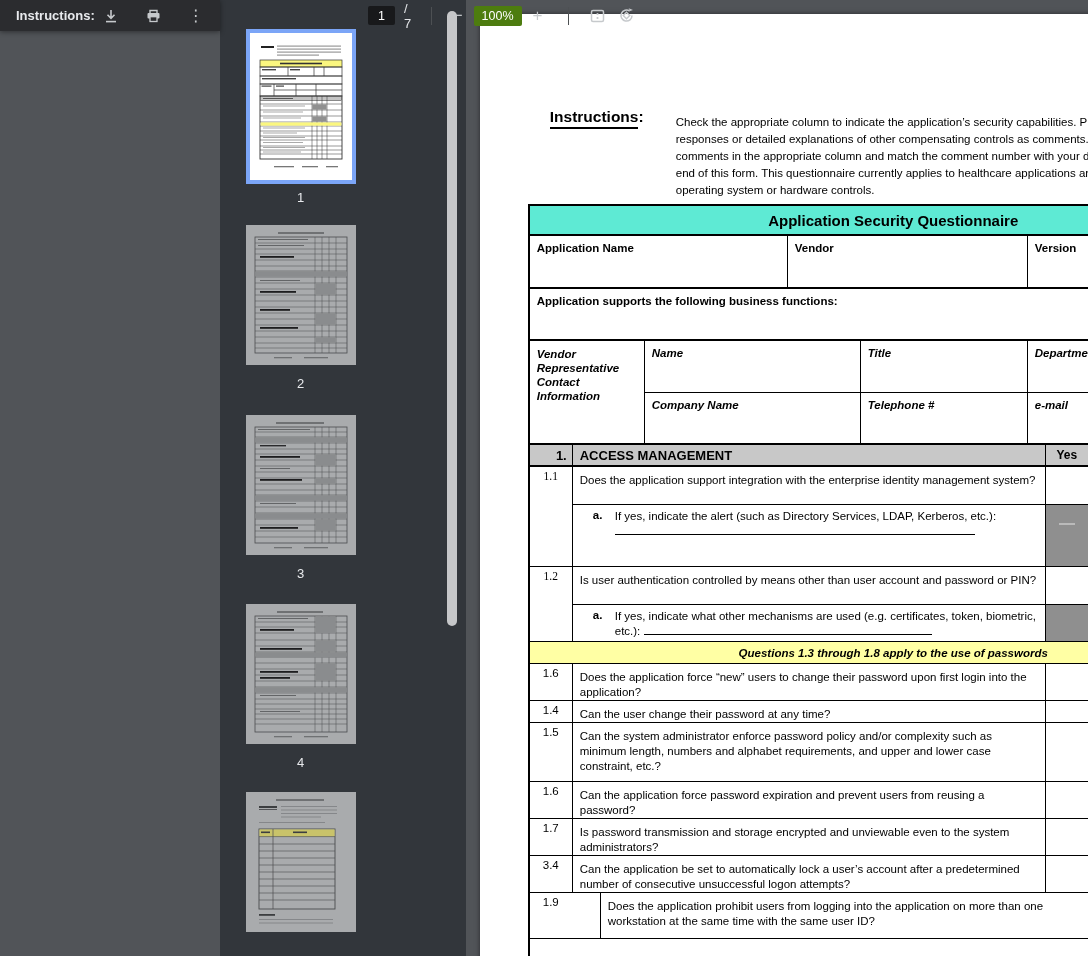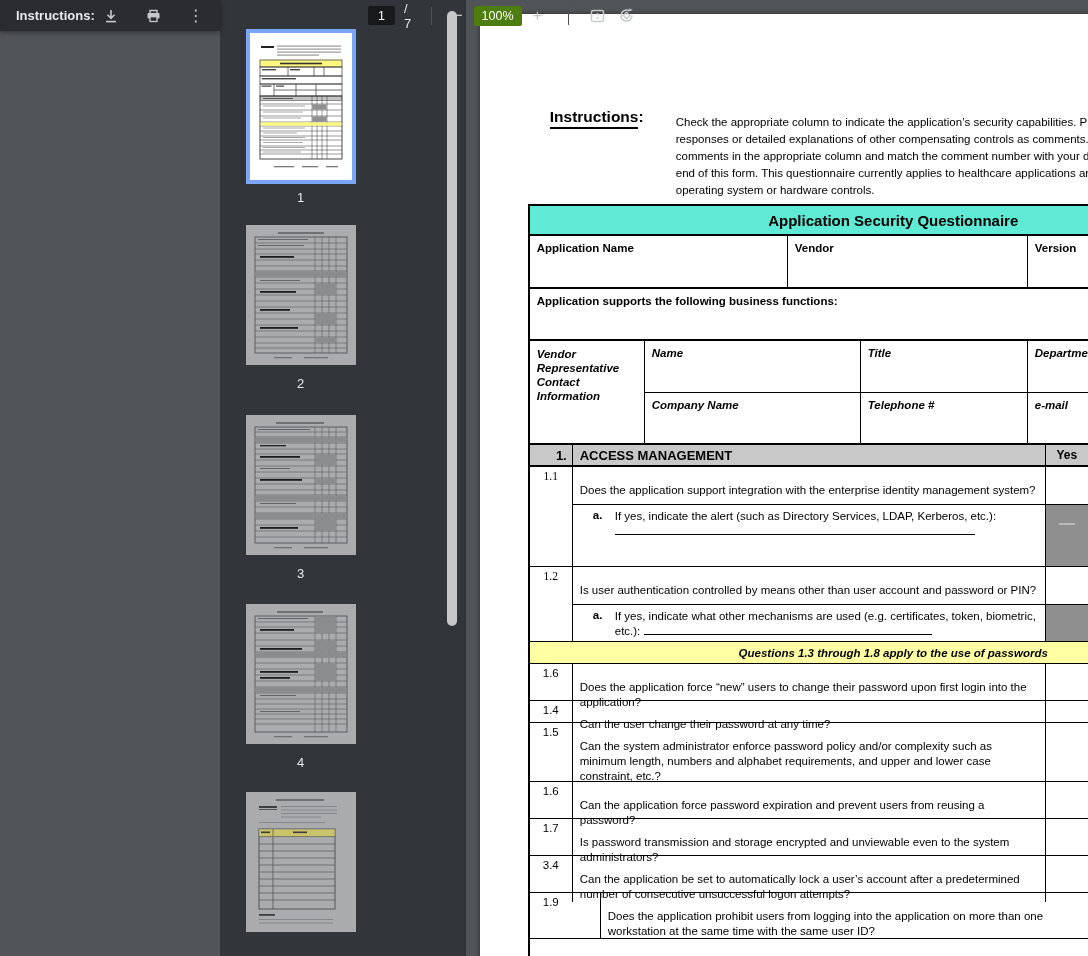--- a/index.html
+++ b/index.html
@@ -75,21 +75,21 @@
   .b-qhead .cell { display:flex; align-items:center; font-weight:bold; }
   .qh-num { justify-content:flex-end; padding-right:5px; font-size:13px; }
   .qh-title { padding-left:7px; font-size:13px; }
   .qh-ans { justify-content:center; font-size:12px; }
 
   .qg-a { grid-template-rows:37px 62px; }
   .qg-b { grid-template-rows:37px 37px; }
   .h37 { height:37px; } .h22 { height:22px; } .h59 { height:59px; } .h32 { height:46px;gap:28px; } .h20 { height:20px; }
   .qn { text-align:center; padding-top:3px; }
   .span2 { grid-row:1 / 3;font-family:Liberation Serif, serif; }
-  .qt { padding:16px 8px 0 7px; line-height:15px; }
+  .qt { padding:6px 8px 0 7px; line-height:15px; }
   .qa, .qc { }
   .shade { background:#8f8f8f; }
   .dash::before { content:""; position:absolute; left:50%; top:18px; width:16px; height:2px;
                   margin-left:-8px; background:#bababa; }
   .b-note { height:22px; background:#ffffa4; display:flex; align-items:center; justify-content:center;
             font-weight:bold; font-style:italic; }
   .sub { padding:4px 8px 0 20px; }
   .subrow { display:flex; }
   .sublabel { width:22px; flex:none; font-weight:bold; }
   .subtext { flex:1; line-height:15px; }

